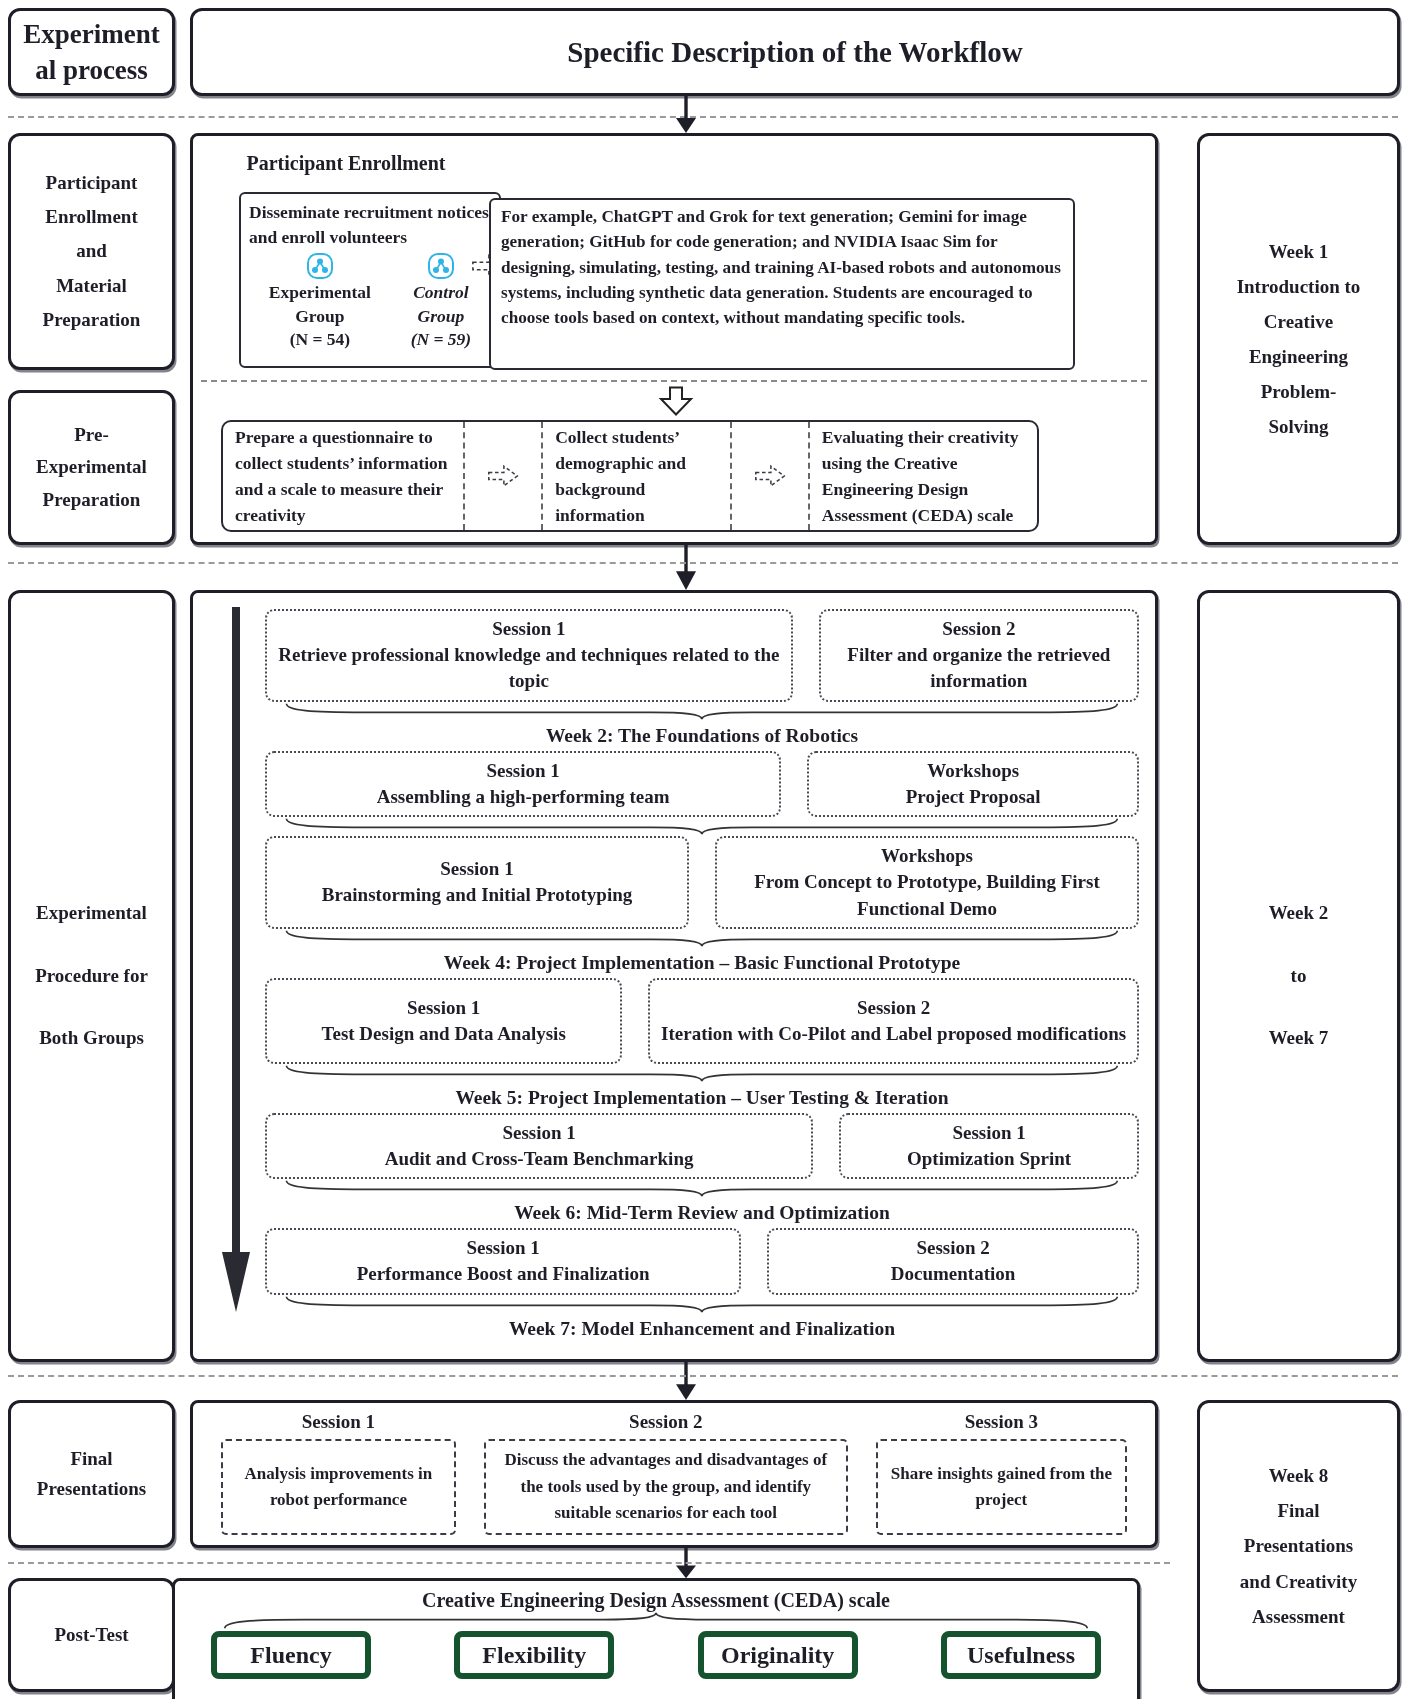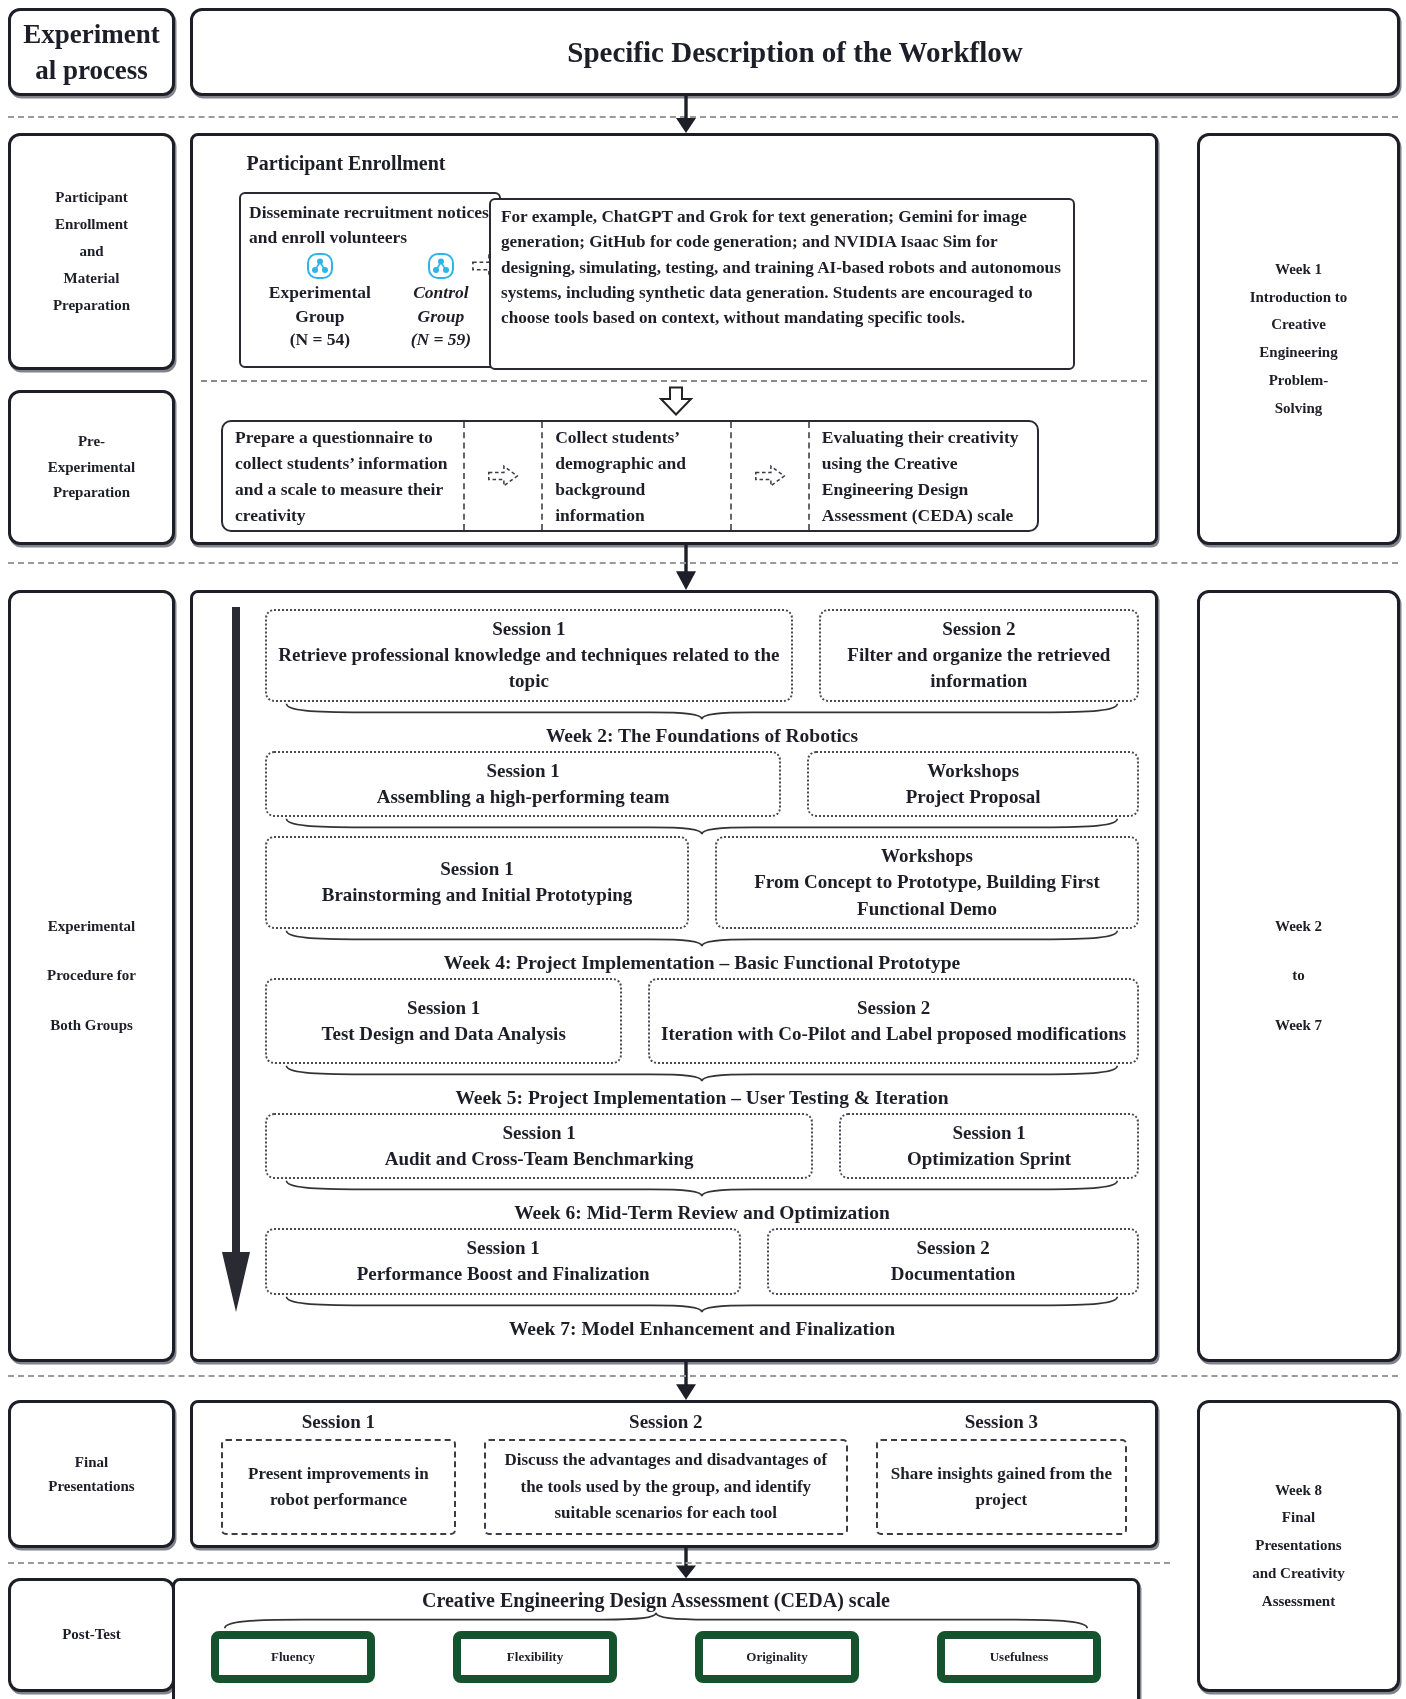--- a/index.html
+++ b/index.html
@@ -4,37 +4,37 @@
 <style>
   html,body{margin:0;padding:0;background:#ffffff;}
   .stage{position:relative;width:1406px;height:1699px;background:#fff;
          font-family:"Liberation Serif","DejaVu Serif",serif;font-weight:700;color:#1e1e28;}
   .abs{position:absolute;box-sizing:border-box;}
   .obox{border:3px solid #1e1e28;border-radius:12px;background:#fff;
         box-shadow:1.5px 2.5px 0 rgba(30,30,45,.55);}
   .ibox{border:2px solid #2a2a34;border-radius:6px;background:#fff;}
   .cc{display:flex;align-items:center;justify-content:center;text-align:center;}
   .pl{white-space:pre-line;}
-  .side-label{font-size:15px;line-height:1.82;}
+  .side-label{font-size:19px;line-height:1.82;}
   .wide-gap{line-height:3.3;}
   .mid-gap{line-height:1.85;}
   .dash-rule{border-top:2px dashed #9a9a9a;height:0;}
   .title{font-size:29px;}
   .body-txt{font-size:17.5px;line-height:1.5;}
   .sbox{border:2px dotted #4a4a55;border-radius:9px;background:#fff;
         display:flex;flex-direction:column;align-items:center;justify-content:center;
         text-align:center;font-size:19px;line-height:1.38;padding:5px 10px;}
   .srow{display:flex;gap:26px;align-items:stretch;}
   .wlabel{text-align:center;font-size:19.5px;height:30px;display:flex;align-items:center;justify-content:center;}
   .brace{display:block;width:97%;height:17px;margin:1px auto 1px auto;}
   .fp-box{border:2px dashed #3c3c46;border-radius:5px;background:#fff;
           display:flex;align-items:center;justify-content:center;text-align:center;
           font-size:17px;line-height:1.55;padding:6px 10px;flex:1;}
-  .cat-box{border:8px solid #14532d;border-radius:8px;width:148px;height:36px;
-           display:flex;align-items:center;justify-content:center;font-size:13px;}
+  .cat-box{border:6px solid #14532d;border-radius:8px;width:148px;height:36px;
+           display:flex;align-items:center;justify-content:center;font-size:24px;}
   .sess-title{font-size:19px;text-align:center;}
   svg{display:block;}
 </style>
 </head>
 <body>
 
 <div class="stage">
 
   <div class="abs obox cc" style="left:8px;top:8px;width:167px;height:88px;">
     <div class="title" style="font-size:27px;line-height:1.35;overflow-wrap:anywhere;padding:0 8px;">Experimental process</div>
@@ -274,21 +274,21 @@
 
   <div class="abs obox cc" style="left:8px;top:1400px;width:167px;height:148px;">
     <div class="side-label pl" style="line-height:1.6;">Final
 Presentations</div>
   </div>
 
   <div class="abs obox" style="left:190px;top:1400px;width:968px;height:148px;border-radius:8px;padding:8px 28px 10px 28px;display:flex;gap:28px;">
     <div style="flex:1;display:flex;flex-direction:column;">
       <div class="sess-title" style="height:28px;">Session 1</div>
       <div class="fp-box">
-        <span>Present improvements in robot performance</span>
+        <span>Analysis improvements in robot performance</span>
       </div>
     </div>
     <div style="flex:1.55;display:flex;flex-direction:column;">
       <div class="sess-title" style="height:28px;">Session 2</div>
       <div class="fp-box">
         <span>Discuss the advantages and disadvantages of the tools used by the group, and identify suitable scenarios for each tool</span>
       </div>
     </div>
     <div style="flex:1.07;display:flex;flex-direction:column;">
       <div class="sess-title" style="height:28px;">Session 3</div>

